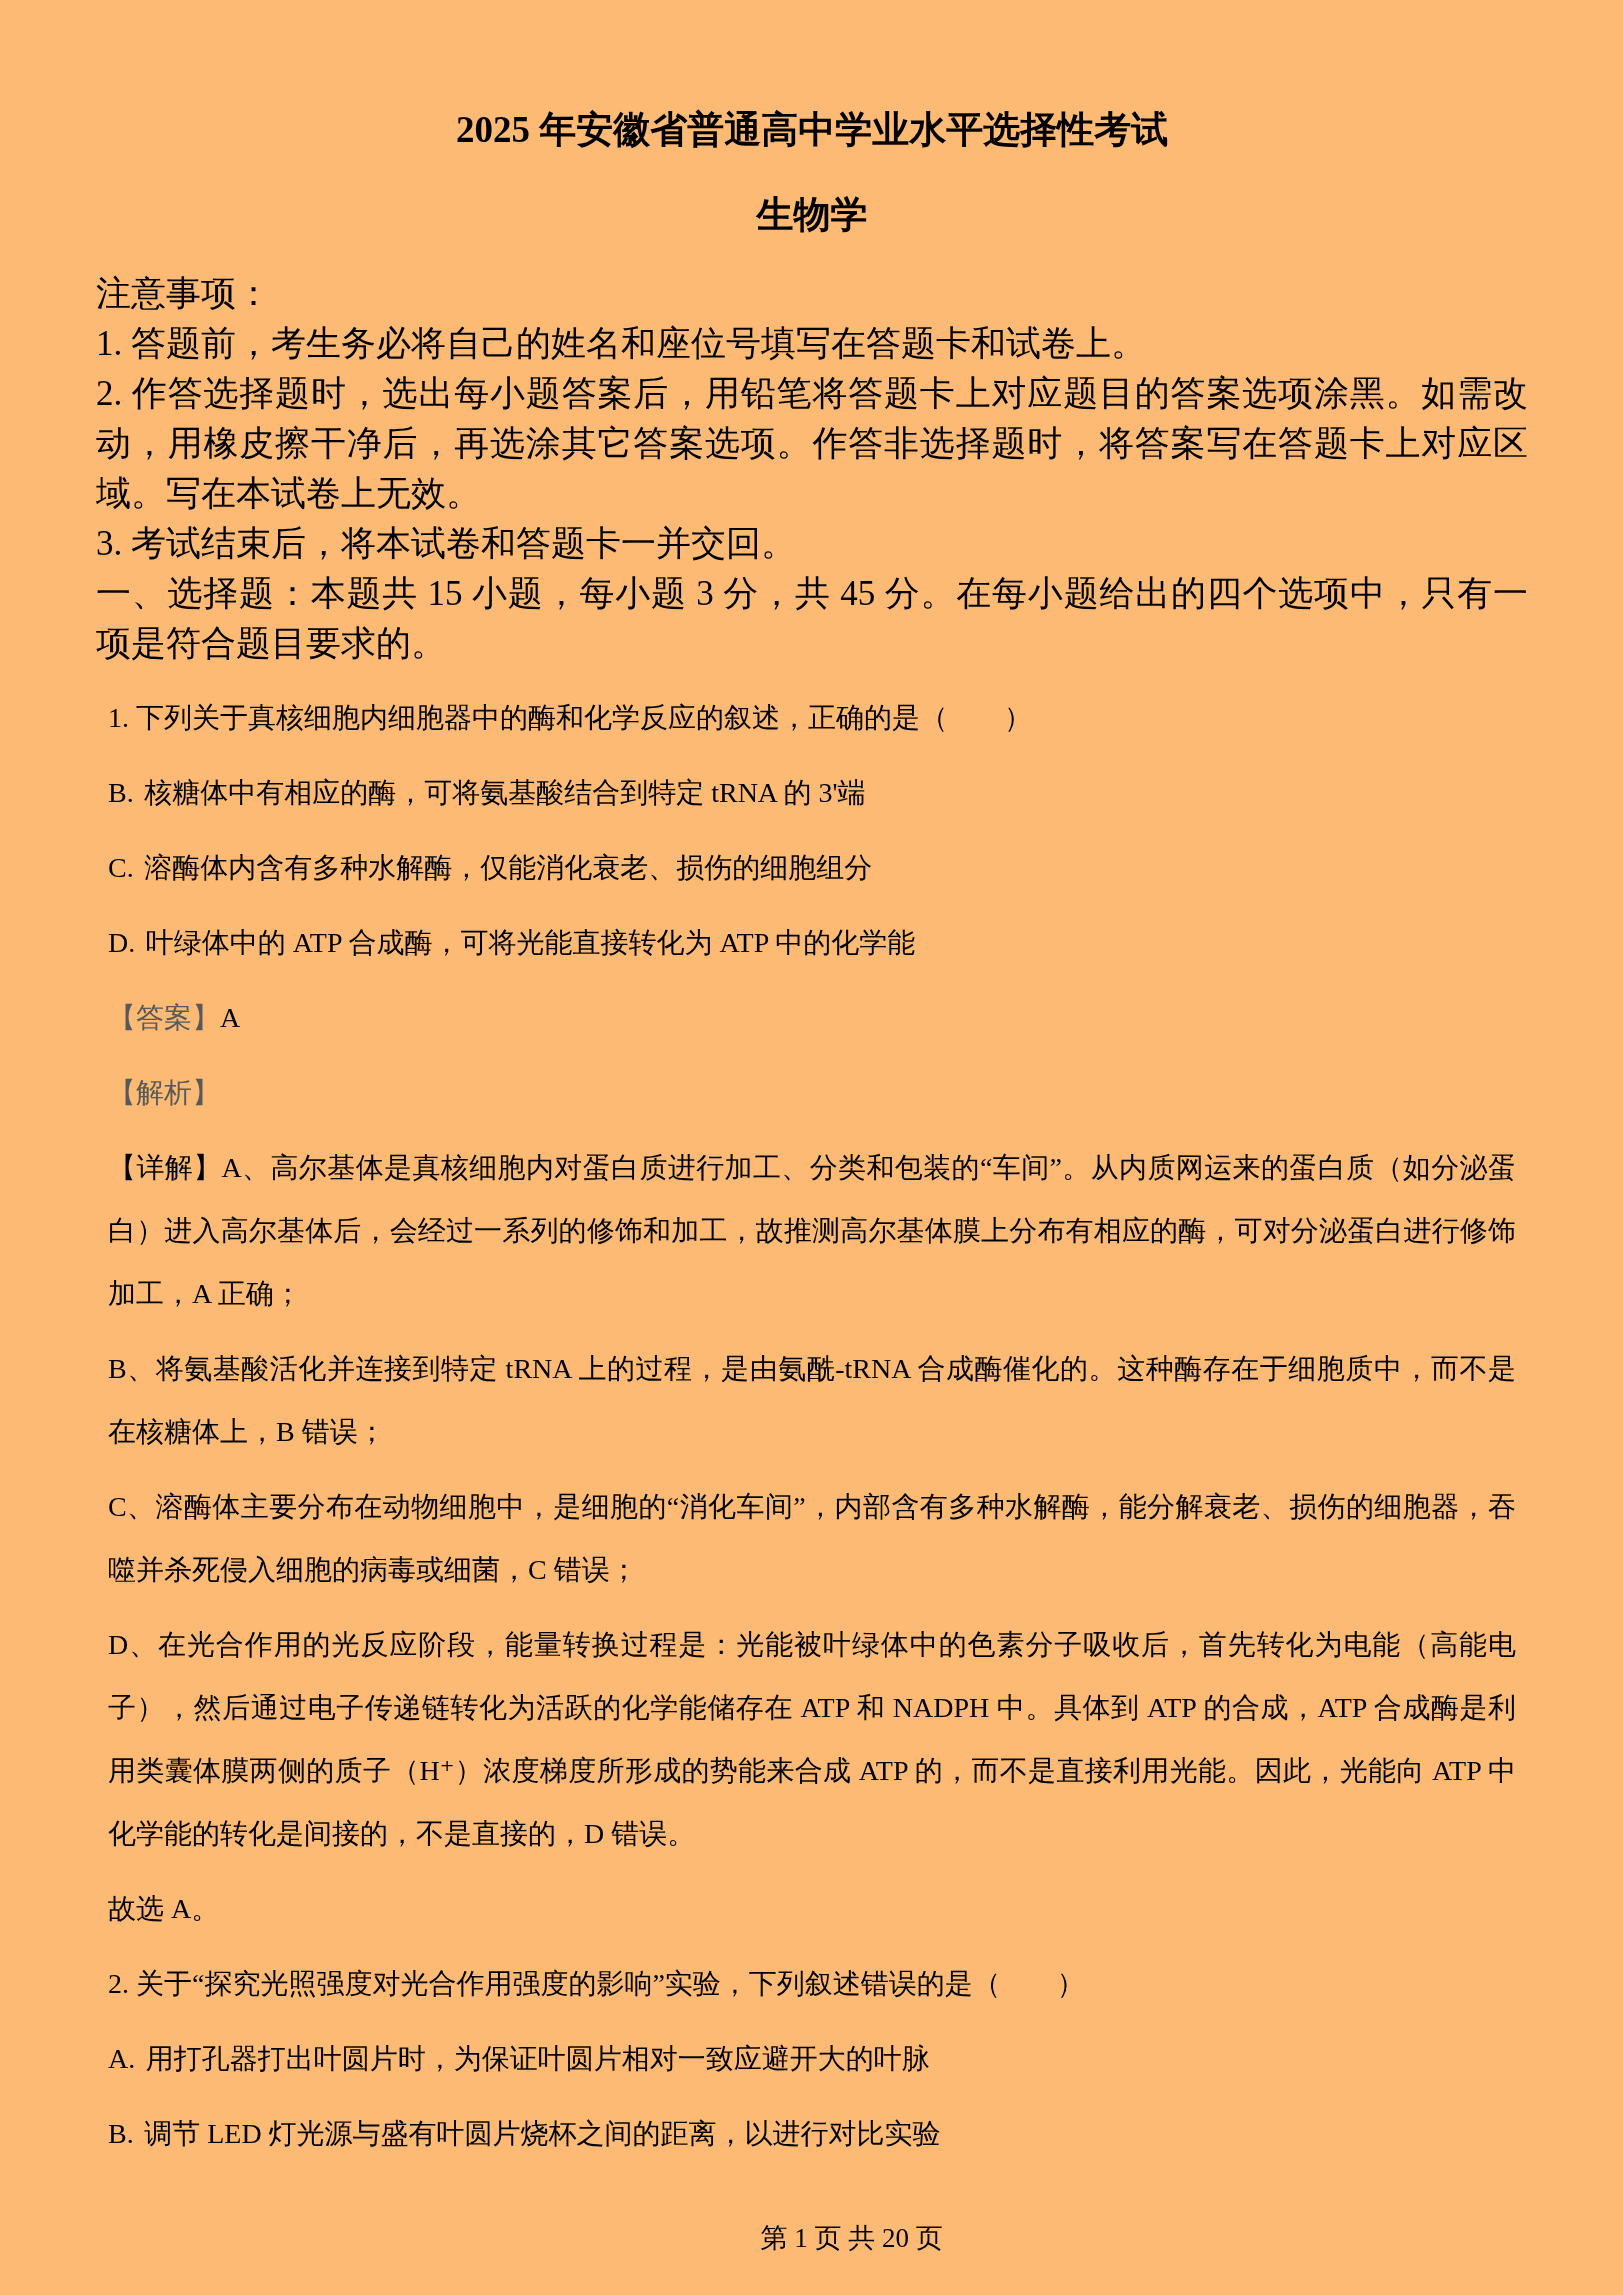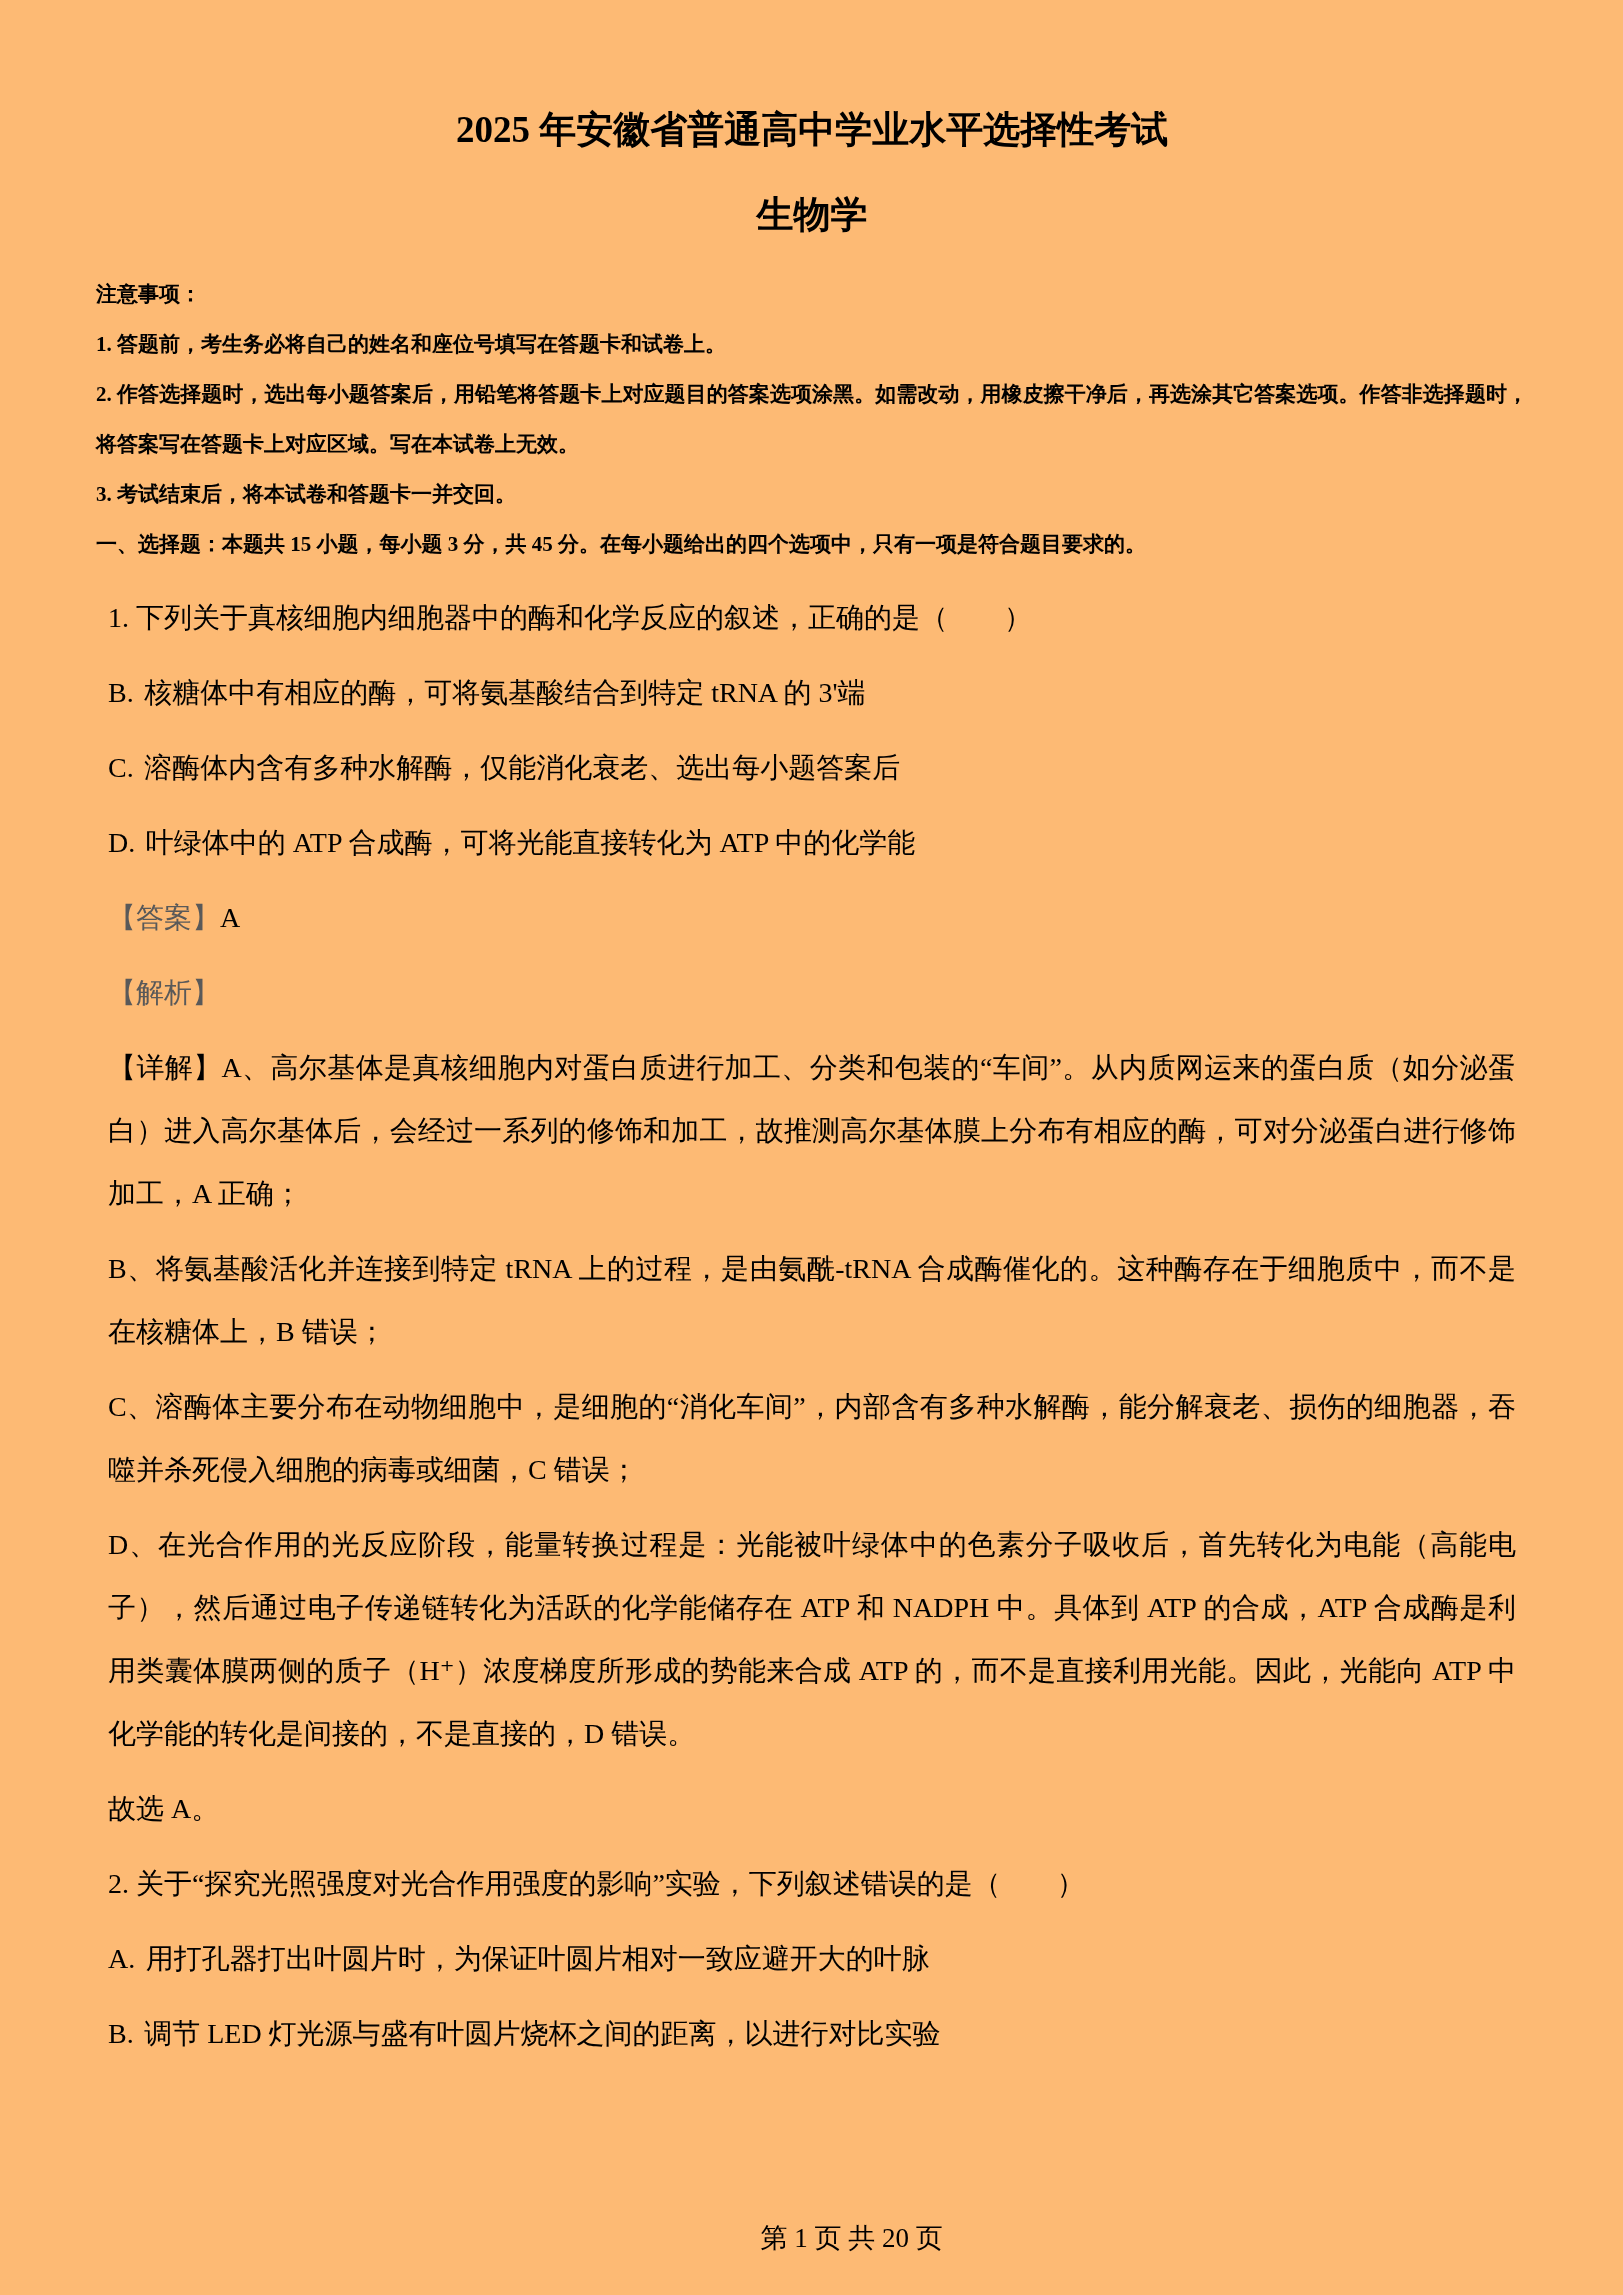--- a/index.html
+++ b/index.html
@@ -27,22 +27,22 @@
   }
   .doc-subtitle {
     margin-top:37px;
     text-align:center;
     font-size:37px;
     font-weight:bold;
     line-height:48px;
   }
   .notice {
     margin-top:30px;
-    font-size:21px;
-    font-weight:bold;
+    font-size:35px;
+    font-weight:normal;
     line-height:50px;
   }
   .notice p { margin:0; text-align:justify; text-justify:inter-ideograph; }
   .main {
     margin-top:17px;
     font-size:28px;
     line-height:63px;
   }
   .main p { margin:12px; text-align:justify; text-justify:inter-ideograph; }
   .option-row { display:block; }
@@ -74,21 +74,21 @@
       <p>2. 作答选择题时，选出每小题答案后，用铅笔将答题卡上对应题目的答案选项涂黑。如需改动，用橡皮擦干净后，再选涂其它答案选项。作答非选择题时，将答案写在答题卡上对应区域。写在本试卷上无效。</p>
       <p>3. 考试结束后，将本试卷和答题卡一并交回。</p>
       <p>一、选择题：本题共 15 小题，每小题 3 分，共 45 分。在每小题给出的四个选项中，只有一项是符合题目要求的。</p>
     </div>
 
     <div class="main">
 
       <p>1. 下列关于真核细胞内细胞器中的酶和化学反应的叙述，正确的是（　　）</p>
 
       <p class="option-row"><span class="opt-label">B.</span><span>核糖体中有相应的酶，可将氨基酸结合到特定 tRNA 的 3'端</span></p>
-      <p class="option-row"><span class="opt-label">C.</span><span>溶酶体内含有多种水解酶，仅能消化衰老、选出每小题答案后</span></p>
+      <p class="option-row"><span class="opt-label">C.</span><span>溶酶体内含有多种水解酶，仅能消化衰老、损伤的细胞组分</span></p>
       <p class="option-row"><span class="opt-label">D.</span><span>叶绿体中的 ATP 合成酶，可将光能直接转化为 ATP 中的化学能</span></p>
 
       <p><span class="gray">【答案】</span><span>A</span></p>
 
       <p><span class="gray">【解析】</span></p>
 
 
       <p><span>【详解】</span><span>A、高尔基体是真核细胞内对蛋白质进行加工、分类和包装的“车间”。从内质网运来的蛋白质（如分泌蛋白）进入高尔基体后，会经过一系列的修饰和加工，故推测高尔基体膜上分布有相应的酶，可对分泌蛋白进行修饰加工，A 正确；</span></p>
 
       <p>B、将氨基酸活化并连接到特定 tRNA 上的过程，是由氨酰-tRNA 合成酶催化的。这种酶存在于细胞质中，而不是在核糖体上，B 错误；</p>

